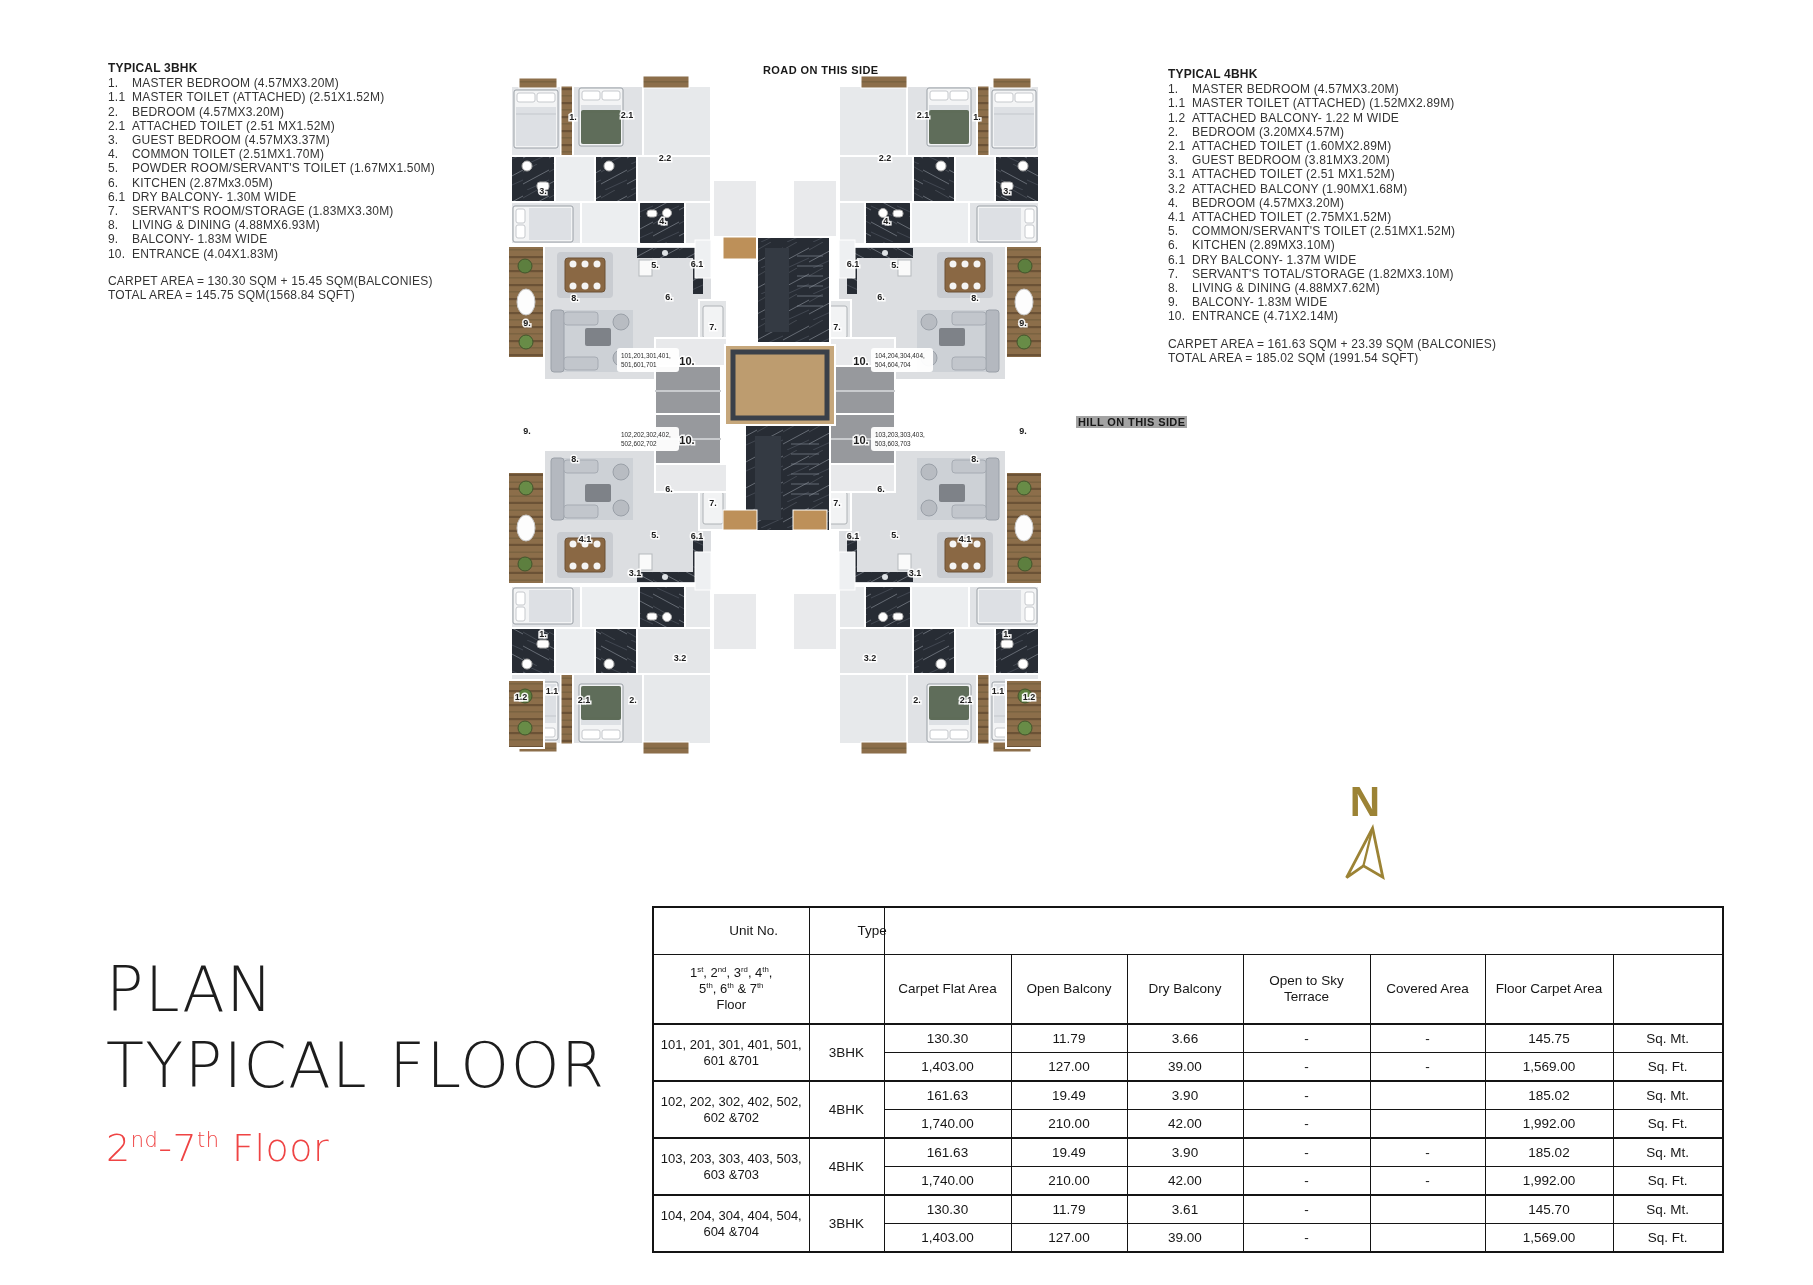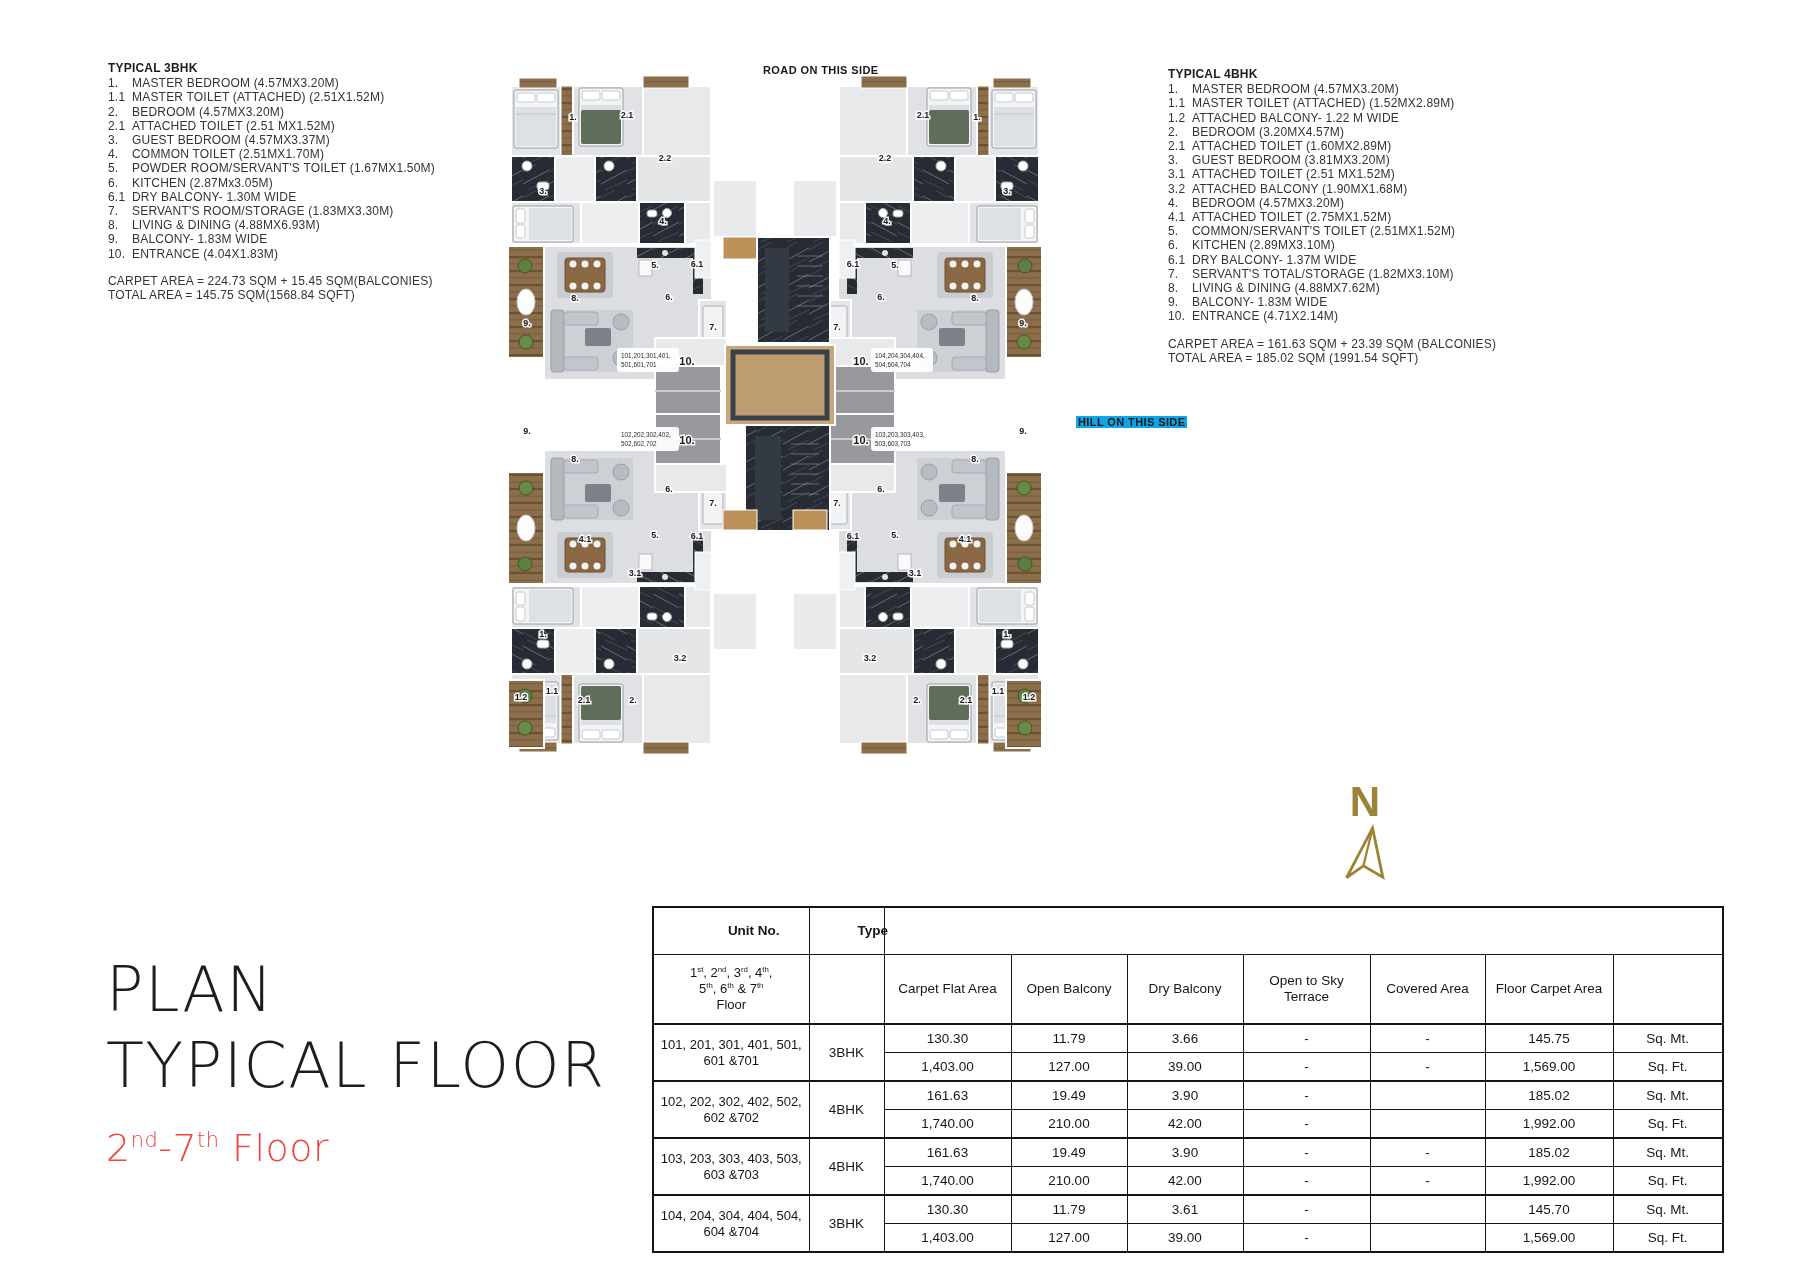--- a/index.html
+++ b/index.html
@@ -11,41 +11,41 @@
   .legend .li{display:flex;}
   .legend .n{width:24px;flex:0 0 24px;}
   .legend .t{flex:1;}
   .legend .area{margin-top:13px;}
   #legend-3bhk{left:108px;top:61px;width:430px;}
   #legend-4bhk{left:1168px;top:67px;width:480px;}
   
   #plan-wrap{position:absolute;left:497px;top:60px;width:560px;height:700px;}
   .side-label{position:absolute;font-size:11px;font-weight:700;letter-spacing:.4px;color:#181818;margin-left:32px;}
   #road-label{left:731px;top:64px;}
-  #hill-label{left:1044px;top:416px;background:#0ea5e9;padding:0 2px;}
+  #hill-label{left:1044px;top:416px;background:#a3a3a3;padding:0 2px;}
   .rlabel{font-size:9px;font-weight:600;fill:#1c1c1c;text-anchor:middle;
           paint-order:stroke;stroke:rgba(255,255,255,.92);stroke-width:3px;
           font-family:"Liberation Sans",sans-serif;}
   .pill-txt{font-size:6.4px;fill:#2a2a2a;font-family:"Liberation Sans",sans-serif;}
   
   #compass{position:absolute;left:1330px;top:782px;width:70px;text-align:center;}
   #compass .nletter{font-size:42px;font-weight:700;color:#9c8335;line-height:40px;font-family:"Liberation Sans",sans-serif;}
   
   #title-block{position:absolute;left:106px;top:952px;}
   .title-line{font-family:"DejaVu Sans","Liberation Sans",sans-serif;font-weight:200;
               font-size:62px;line-height:76px;color:#1d1d1d;letter-spacing:1.5px;}
   #subtitle{margin-top:22px;font-size:38px;color:#ef4444;letter-spacing:.5px;
             font-family:"DejaVu Sans","Liberation Sans",sans-serif;font-weight:200;}
   #subtitle sup{font-size:55%;}
   
   #area-table{position:absolute;left:652px;top:906px;border-collapse:collapse;
               table-layout:fixed;width:1070px;font-size:13.5px;color:#161616;}
   #area-table td{border:1.6px solid #141414;text-align:center;vertical-align:middle;
                  padding:1px 3px;line-height:1.18;}
-  #area-table tr.h1 td{height:44px;font-weight:700;padding-left:48px;}
+  #area-table tr.h1 td{height:44px;font-weight:400;padding-left:48px;}
   #area-table tr.h2 td{height:66px;font-weight:400;border-bottom:2.2px solid #141414;}
   #area-table tr.h2 td sup, #area-table td sup{font-size:60%;}
   #area-table tr.grp td{border-top:2.2px solid #141414;}
   #area-table tr.sub td{border-top:1px solid #84cc16;}
   #area-table tr.grp td, #area-table tr.sub td{height:25px;}
   #area-table td.unitcell{font-size:13px;line-height:1.2;}
   #area-table{border:2.5px solid #141414;}
 </style>
 </head>
 <body>
@@ -100,21 +100,21 @@
       <div class="li">
         <span class="n">9.</span>
         <span class="t">BALCONY- 1.83M WIDE</span>
       </div>
       <div class="li">
         <span class="n">10.</span>
         <span class="t">ENTRANCE (4.04X1.83M)</span>
       </div>
     </div>
   <div class="area">
-    <div>CARPET AREA = 224.73 SQM + 15.45 SQM(BALCONIES)</div>
+    <div>CARPET AREA = 130.30 SQM + 15.45 SQM(BALCONIES)</div>
     <div>TOTAL AREA = 145.75 SQM(1568.84 SQFT)</div>
   </div>
 </div>
 
 <div class="legend" id="legend-4bhk">
   <div class="ltitle">TYPICAL 4BHK</div>
   <div id="legend-4bhk-items">
       <div class="li">
         <span class="n">1.</span>
         <span class="t">MASTER BEDROOM (4.57MX3.20M)</span>

